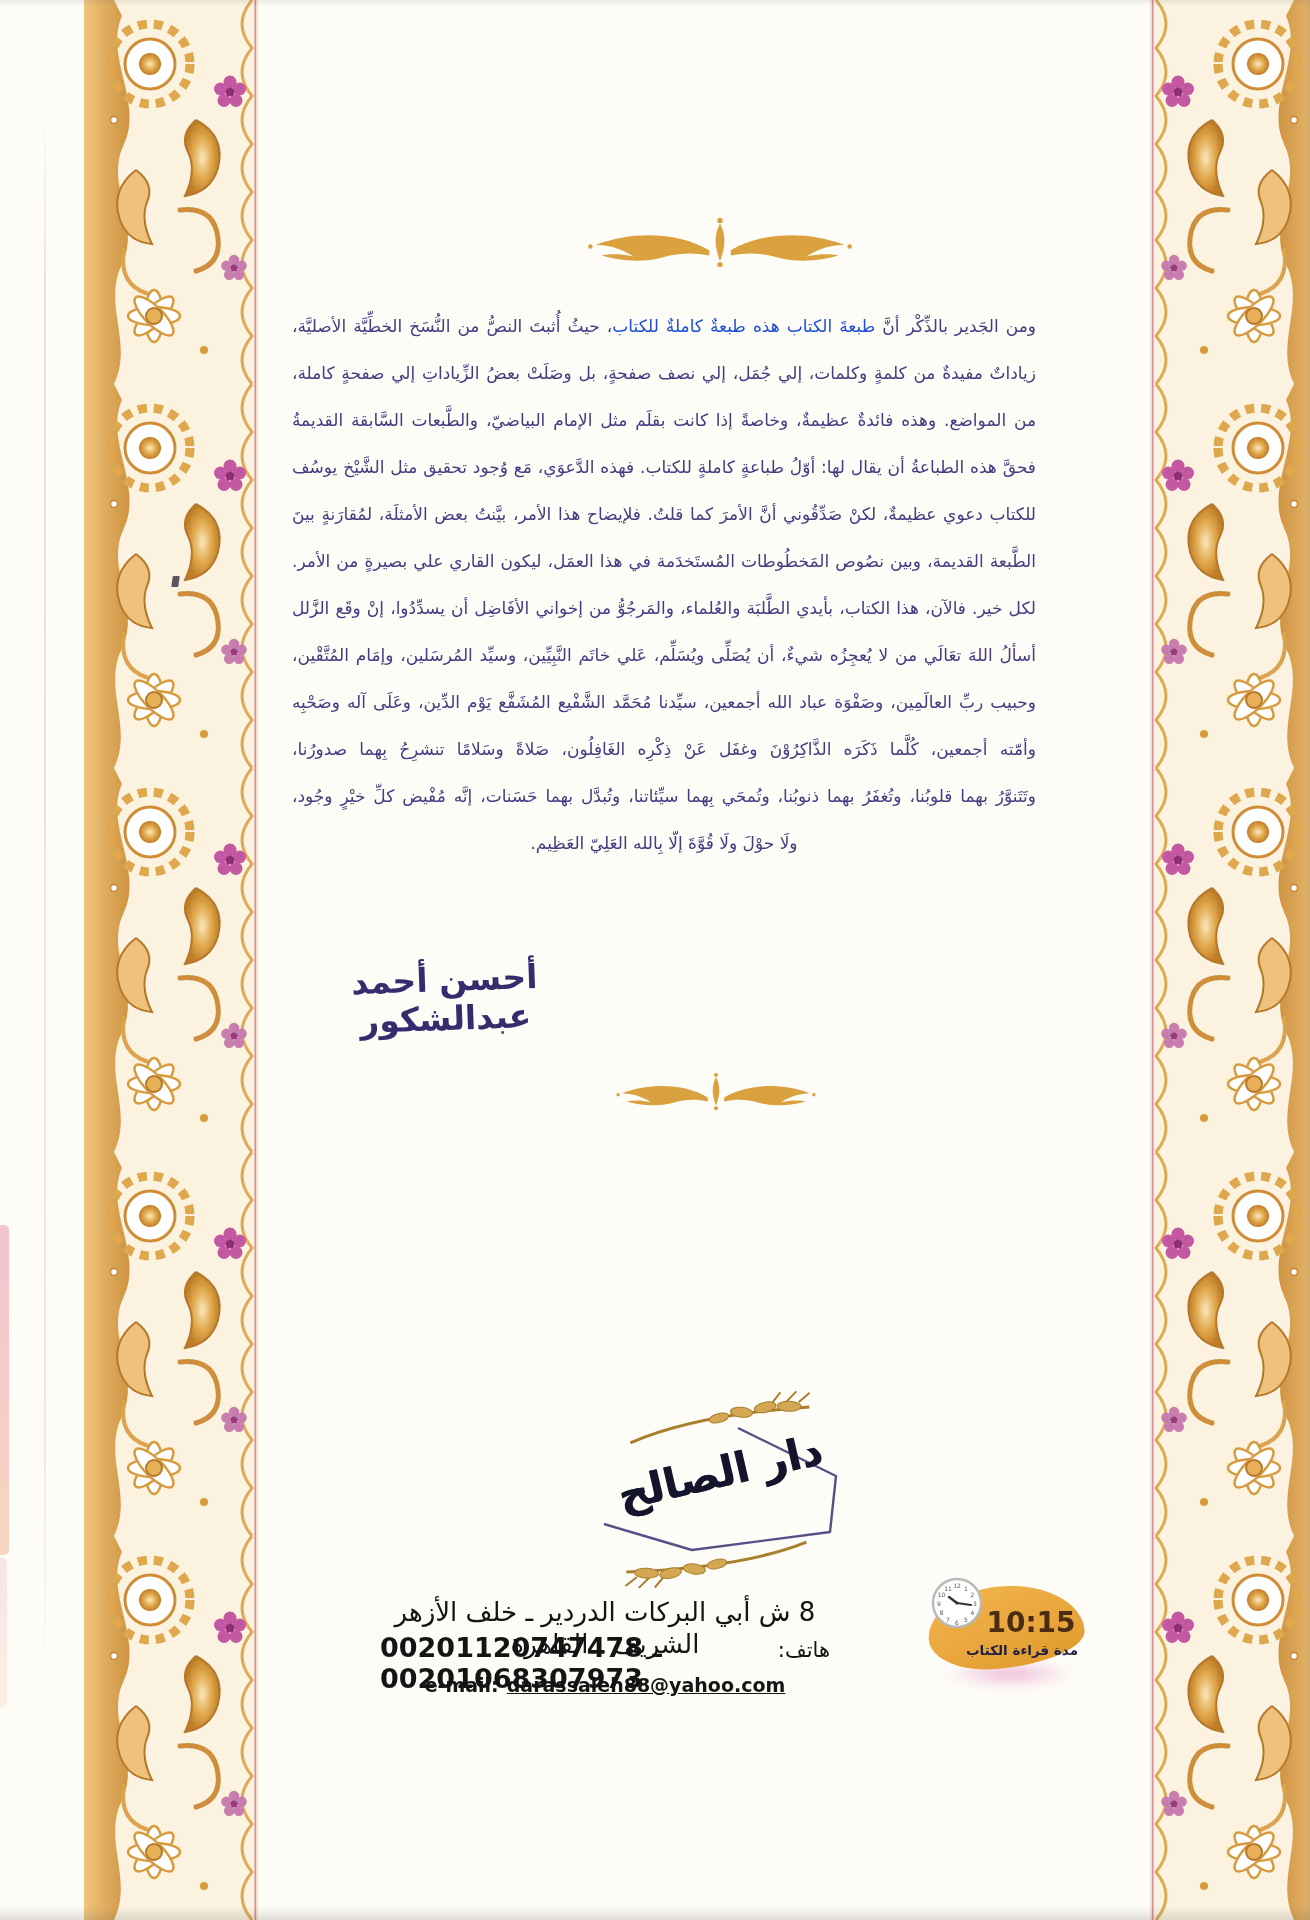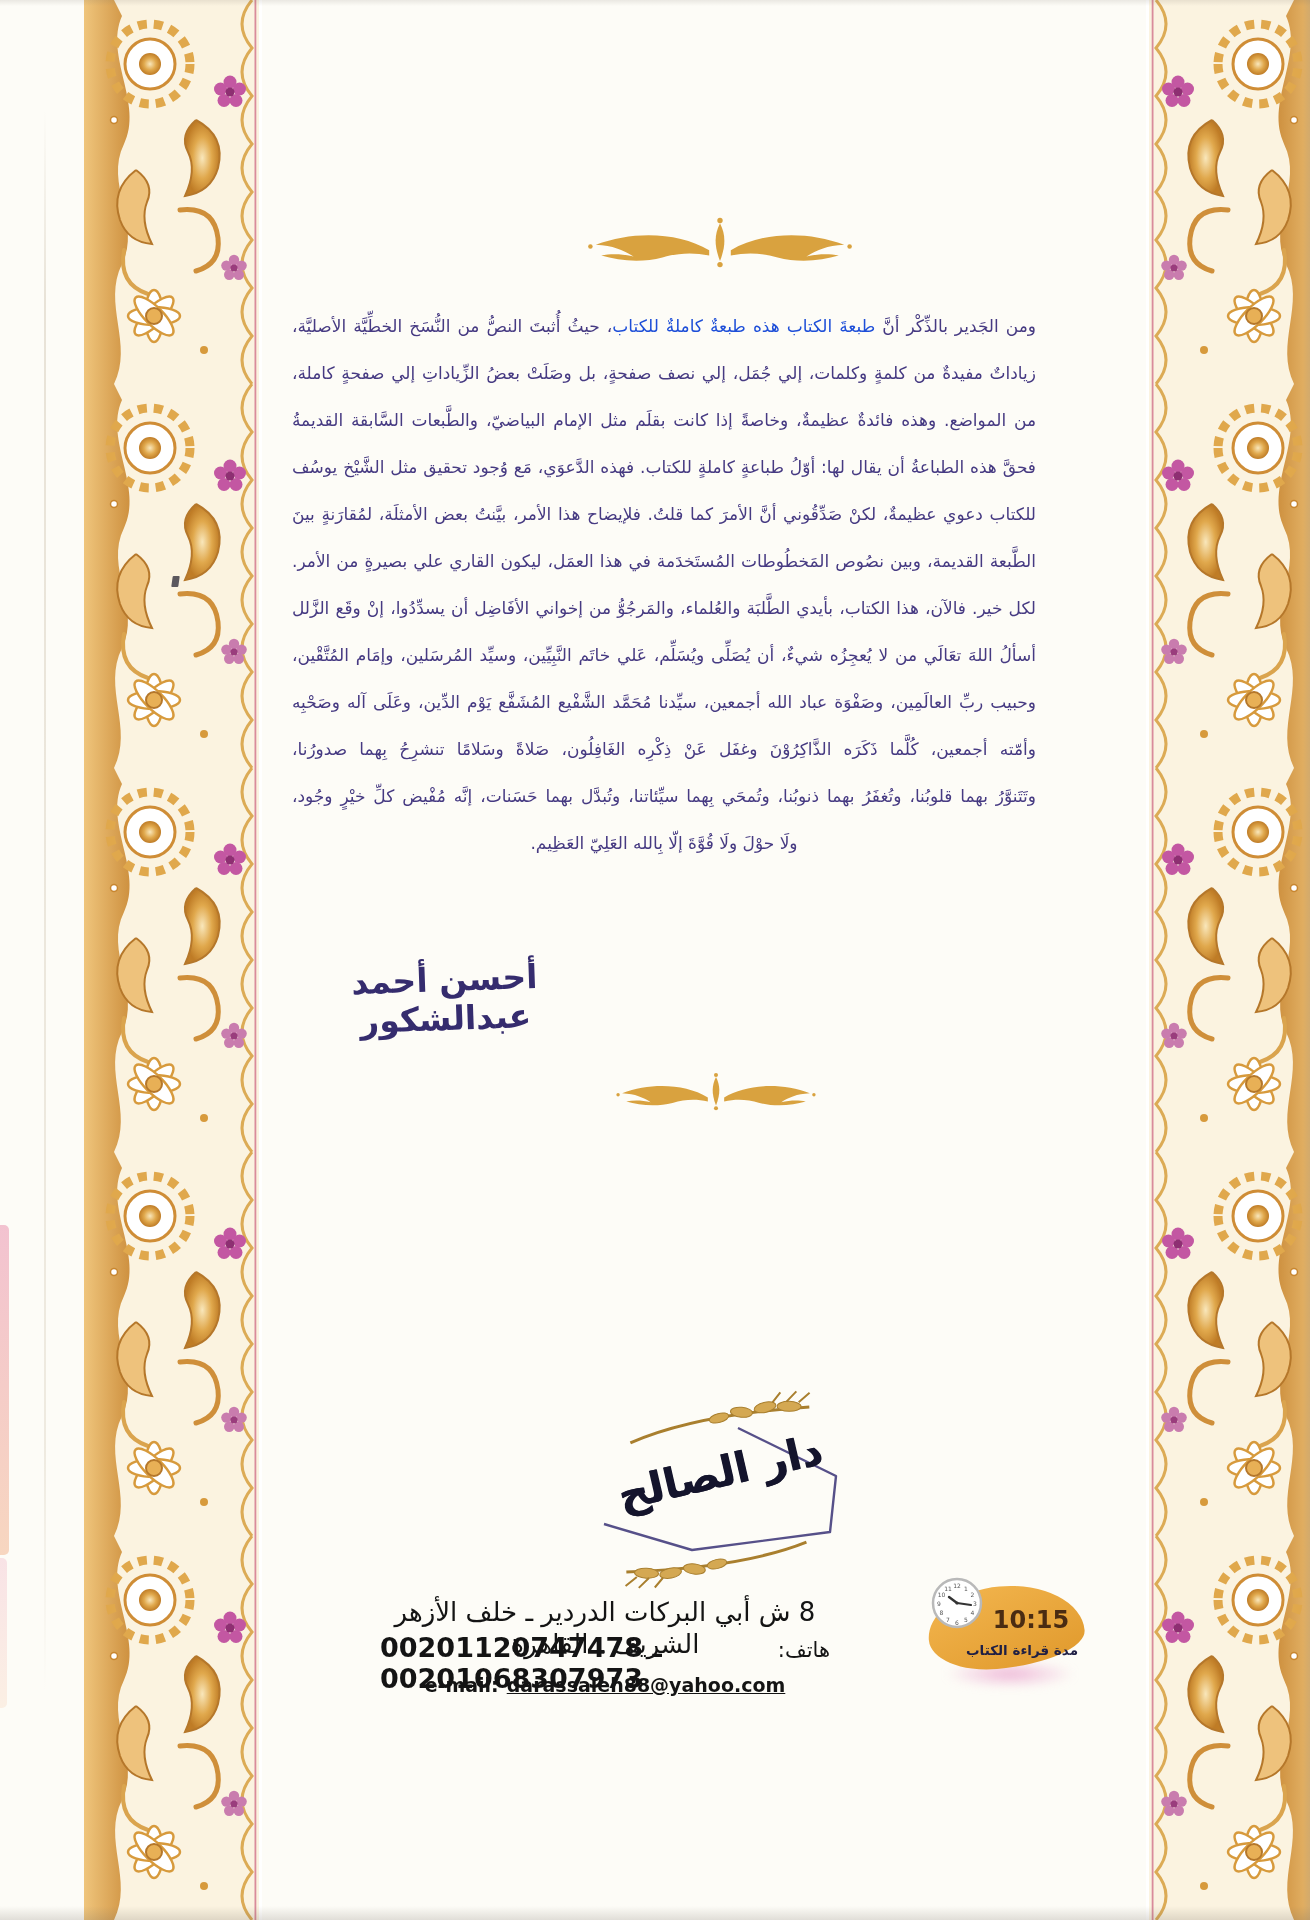--- a/index.html
+++ b/index.html
@@ -66,21 +66,21 @@
   .email-row .val{margin-left:8px;text-decoration:underline;}
   
   .badge{position:absolute; left:922px; top:1576px; width:172px; height:120px;}
   .badge-fuzz{position:absolute; left:22px; top:84px; width:132px; height:28px; filter:blur(5px);
     background:radial-gradient(ellipse at center, rgba(233,160,205,.75), rgba(233,160,205,0) 70%);}
   .badge-blob{position:absolute; left:6px; top:10px; width:156px; height:82px;
     background:linear-gradient(160deg,#f3b64f,#e0992c);
     border-radius:48% 52% 58% 42% / 58% 62% 38% 42%; transform:rotate(-5deg);}
   .badge-clock{position:absolute; left:8px; top:0px; width:54px; height:54px;}
   .badge-time{position:absolute; left:64px; top:30px; width:90px; text-align:center;
-    font-size:24px; font-weight:bold; color:#4a2c12;}
+    font-size:28px; font-weight:bold; color:#4a2c12;}
   .badge-label{position:absolute; left:6px; top:66px; width:150px; direction:rtl; 
     font-size:13.5px; font-weight:bold; color:#1f1f44;}
 </style>
 </head>
 <body>
 
 <div id="page">
 
   <div class="border border-left">
     <svg width="178" height="1920">

